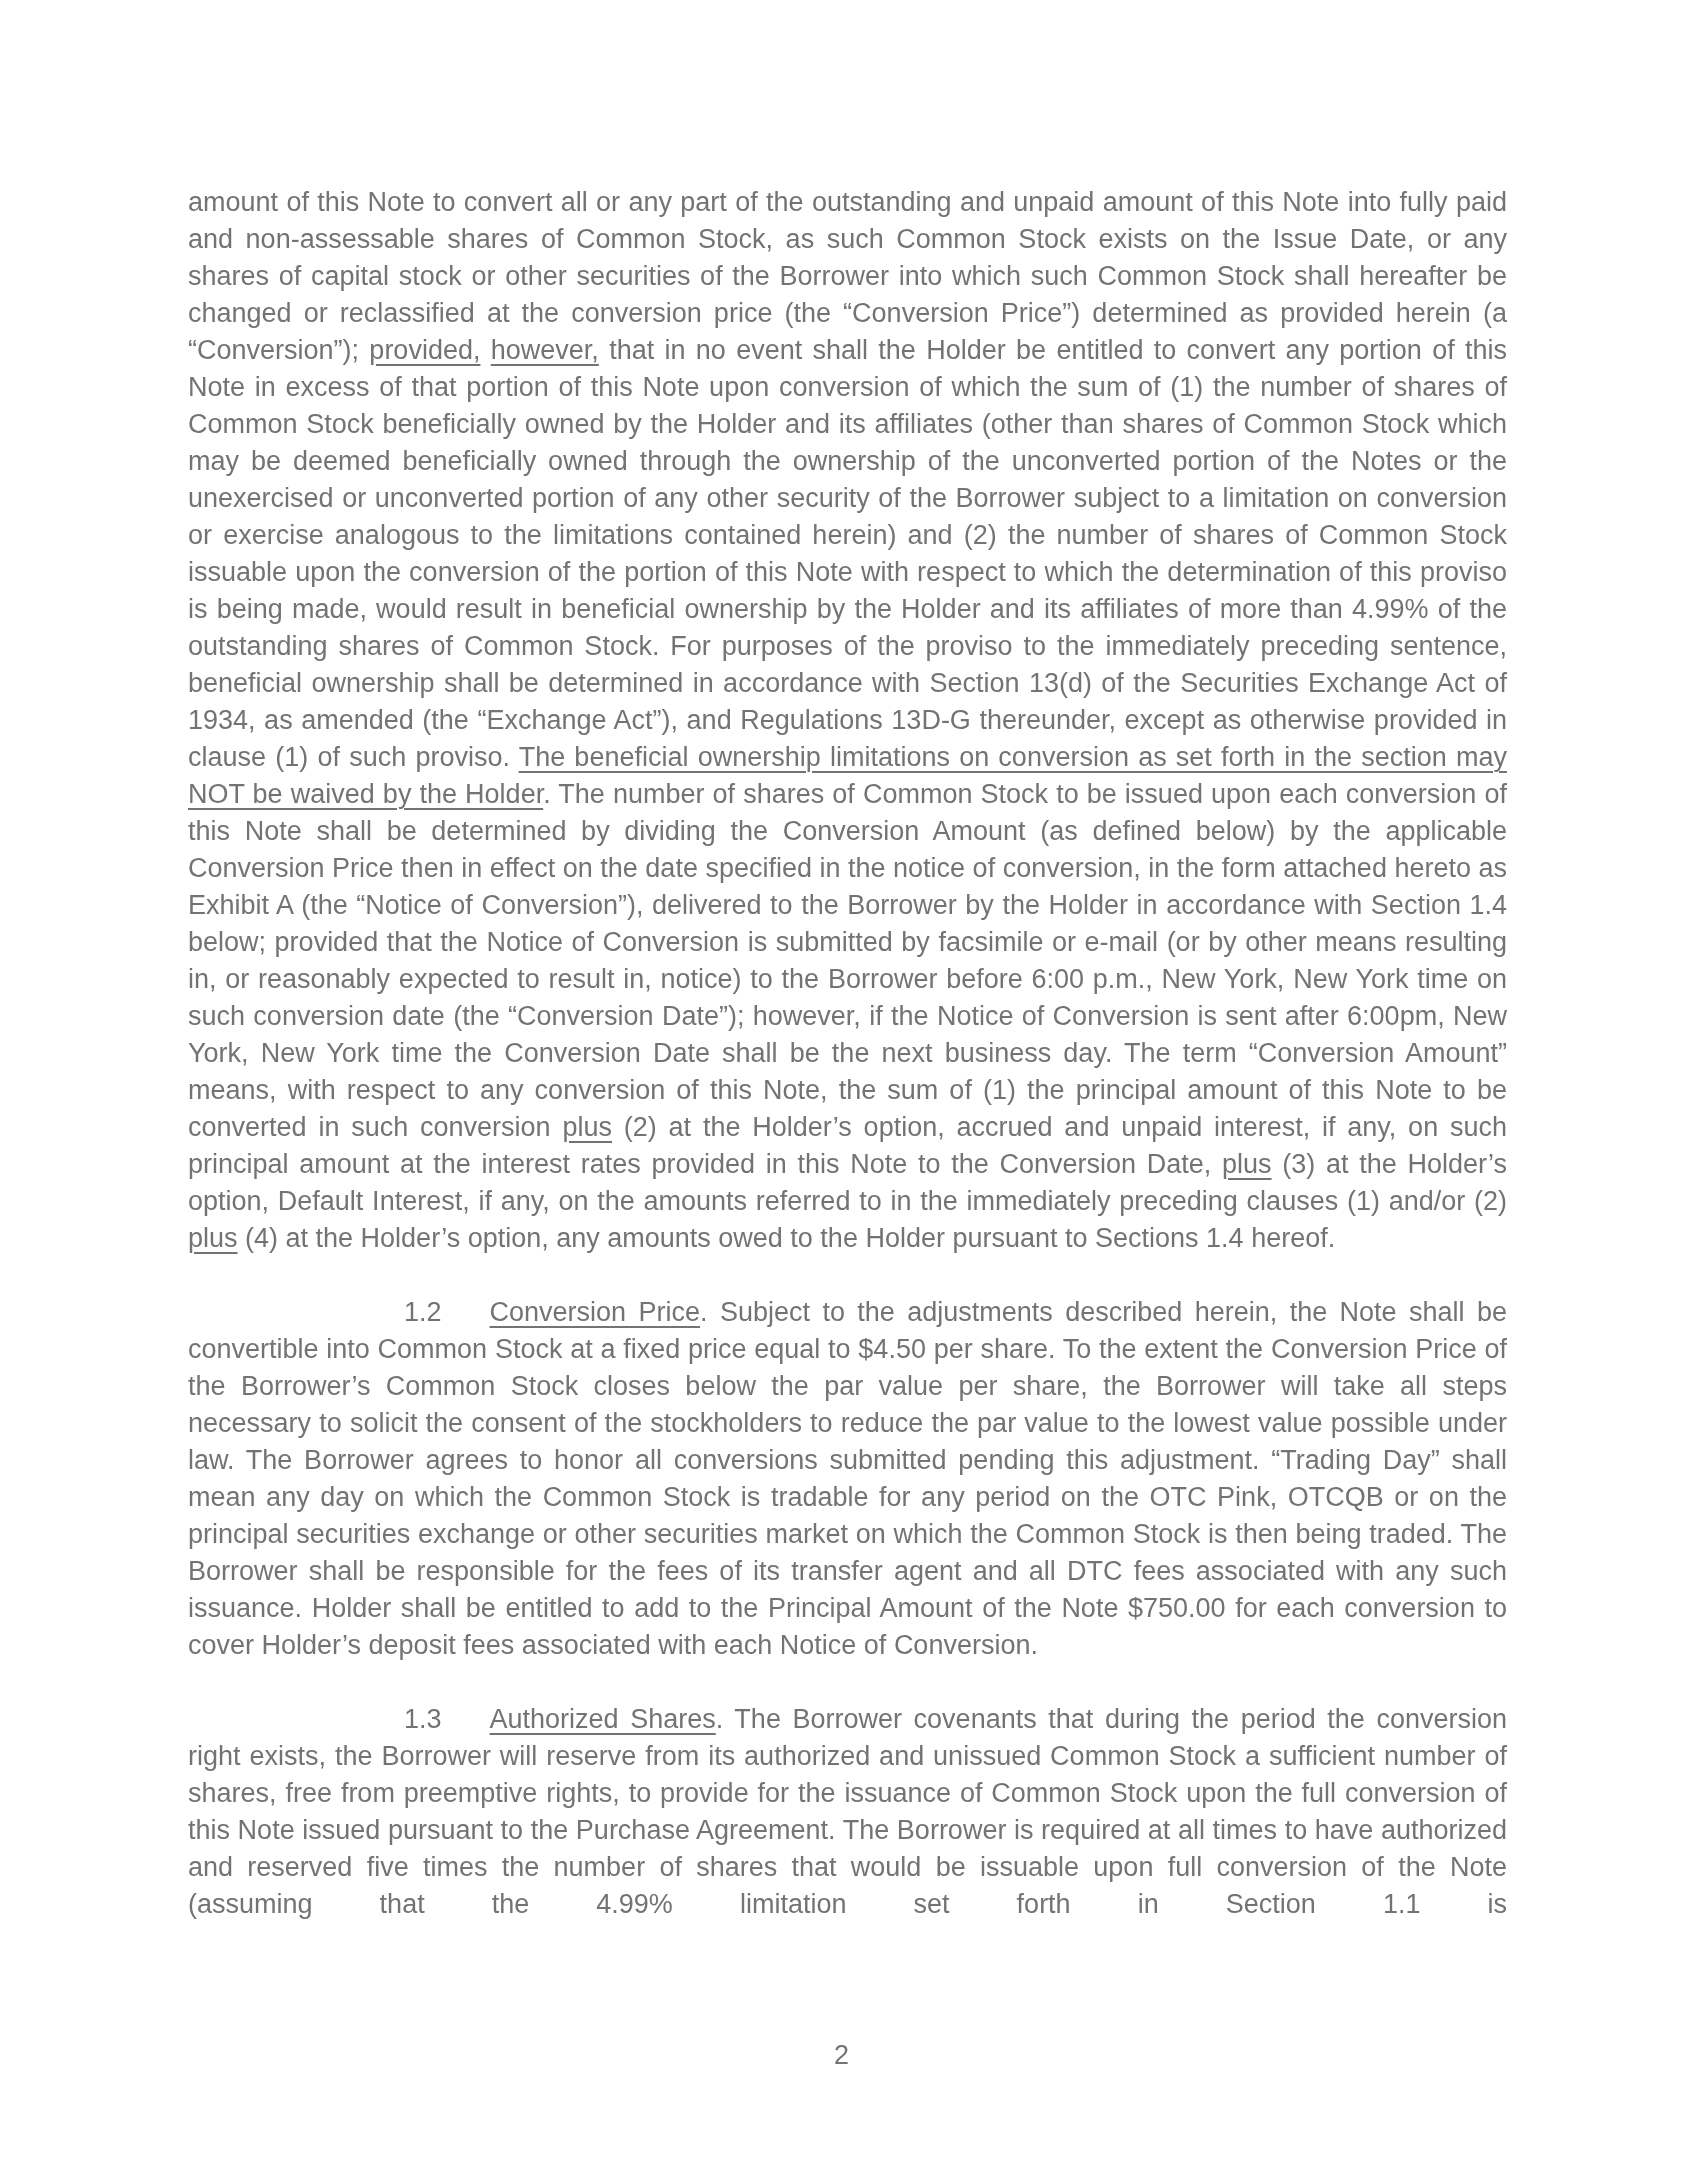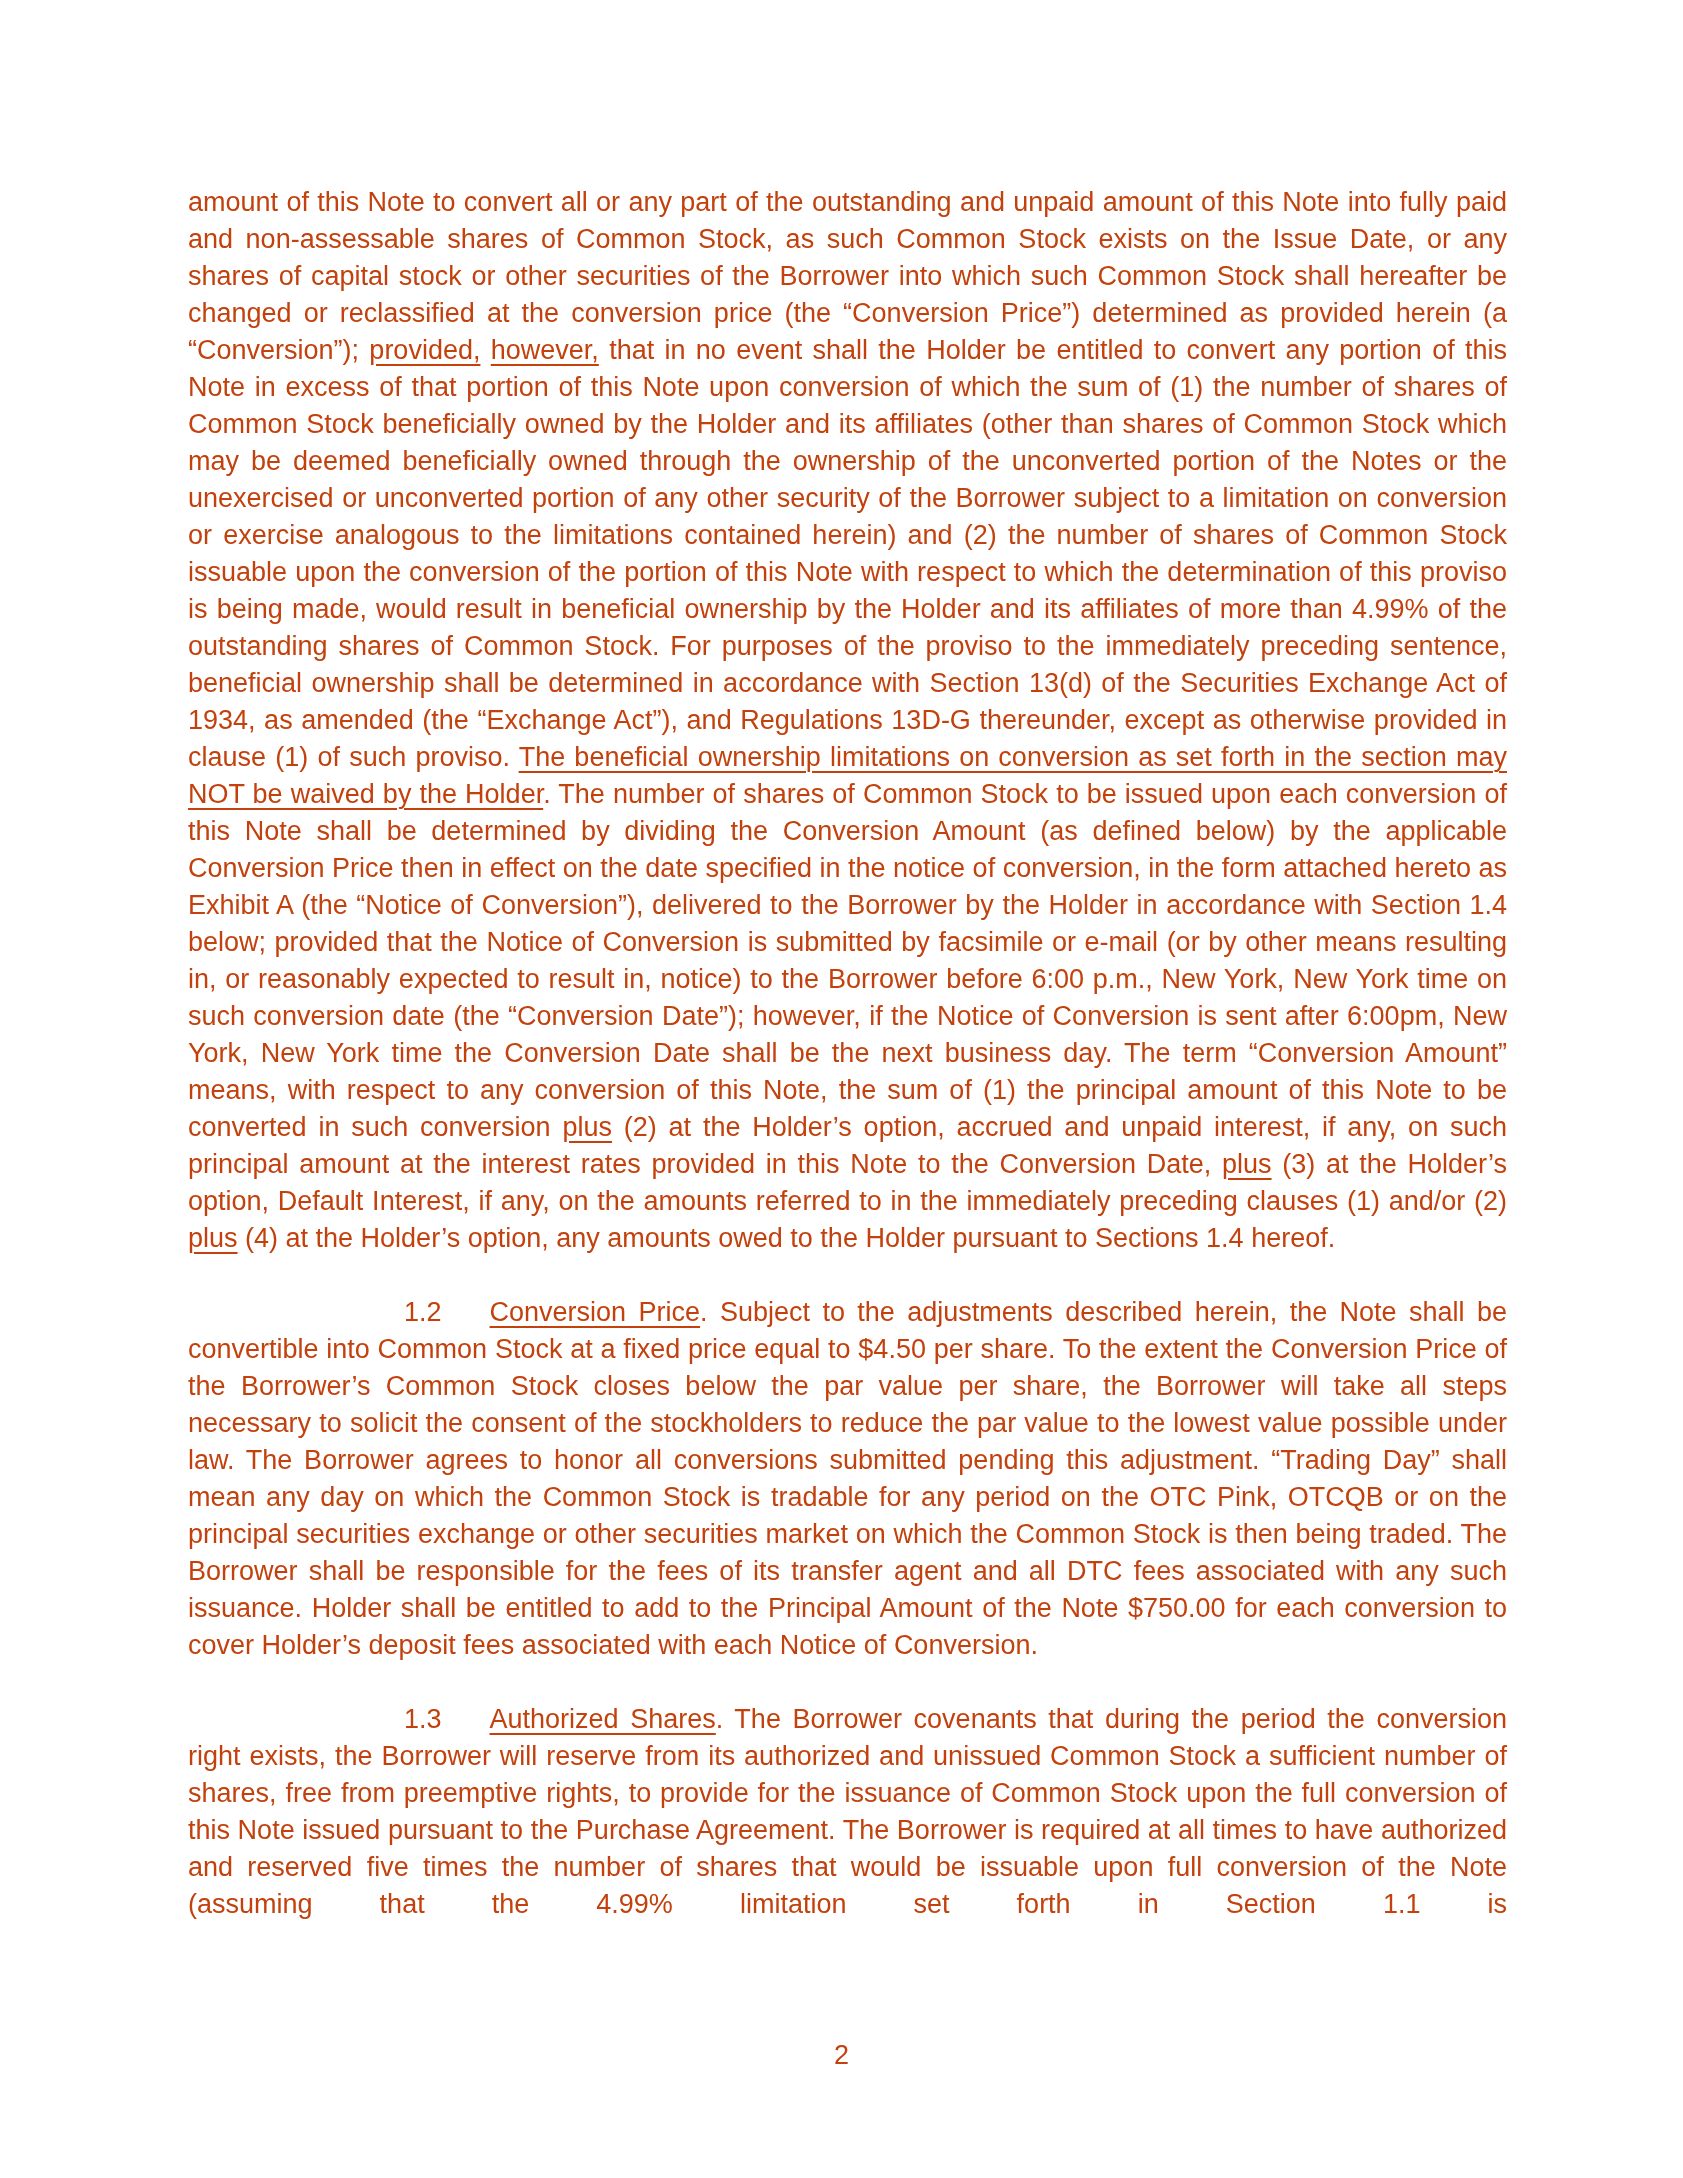--- a/index.html
+++ b/index.html
@@ -5,21 +5,21 @@
   html, body {
     margin: 0;
     padding: 0;
     background: #ffffff;
   }
   .page {
     position: relative;
     width: 1683px;
     height: 2178px;
     background: #ffffff;
-    color: #c2410c;
+    color: #737373;
     font-family: "Liberation Sans", "DejaVu Sans", sans-serif;
     overflow: hidden;
   }
   .text-block {
     position: absolute;
     left: 188px;
     top: 184px;
     width: 1319px;
     font-size: 27px;
     line-height: 37px;

